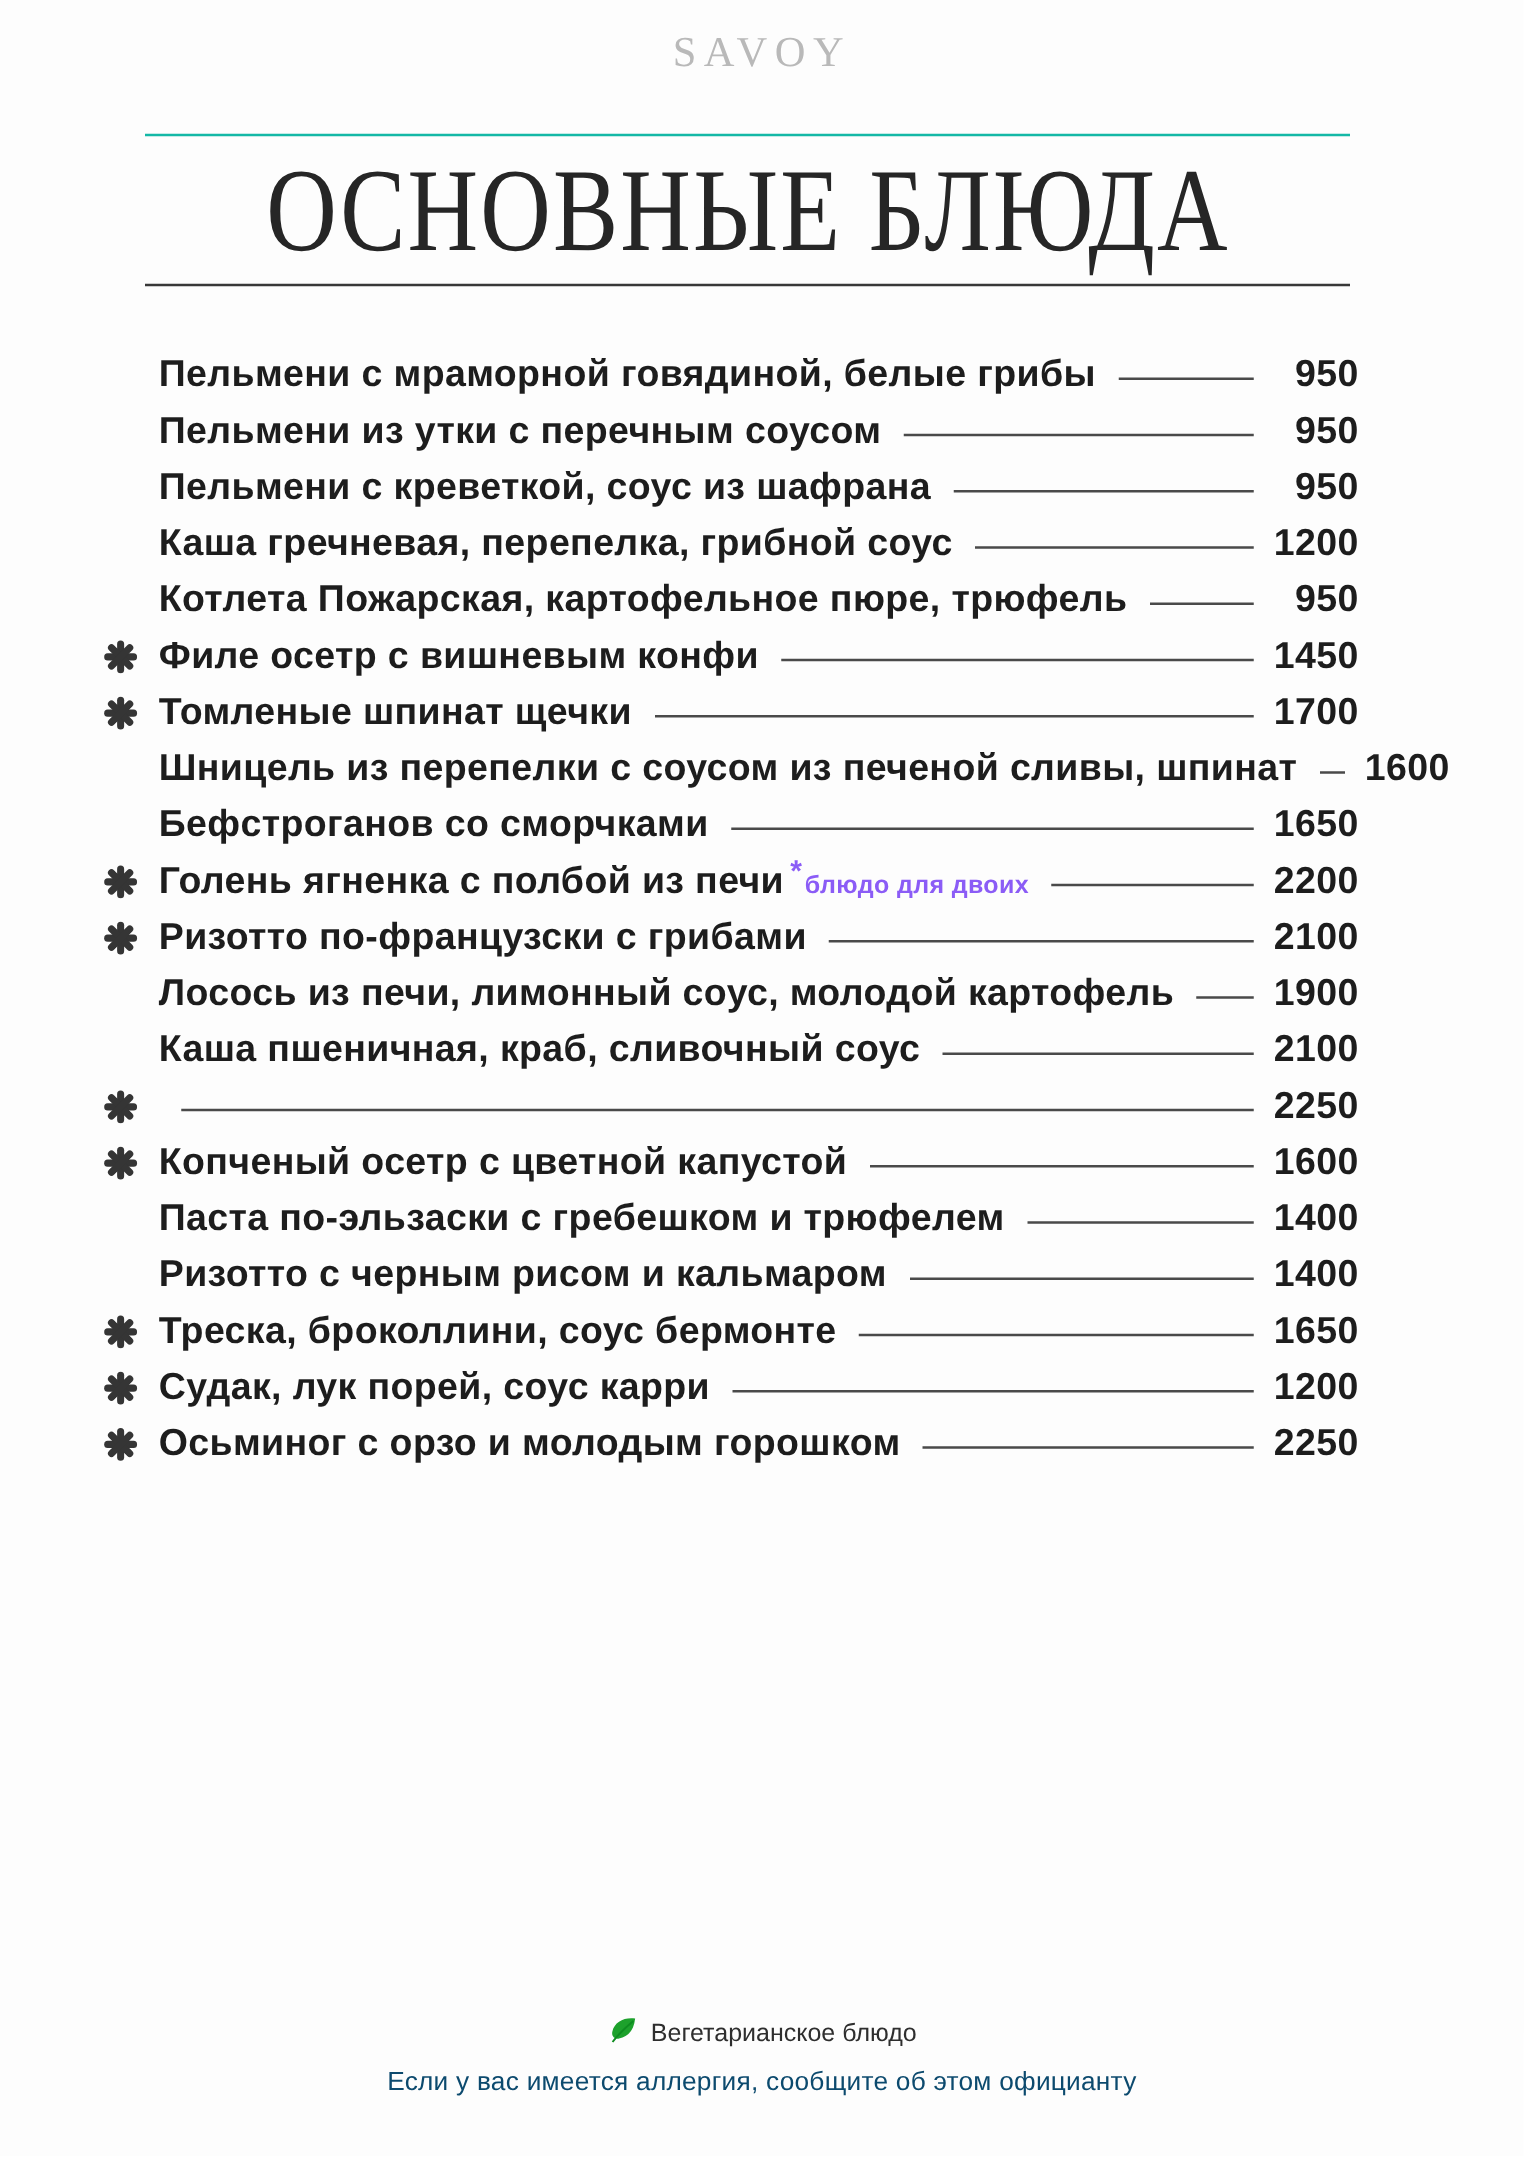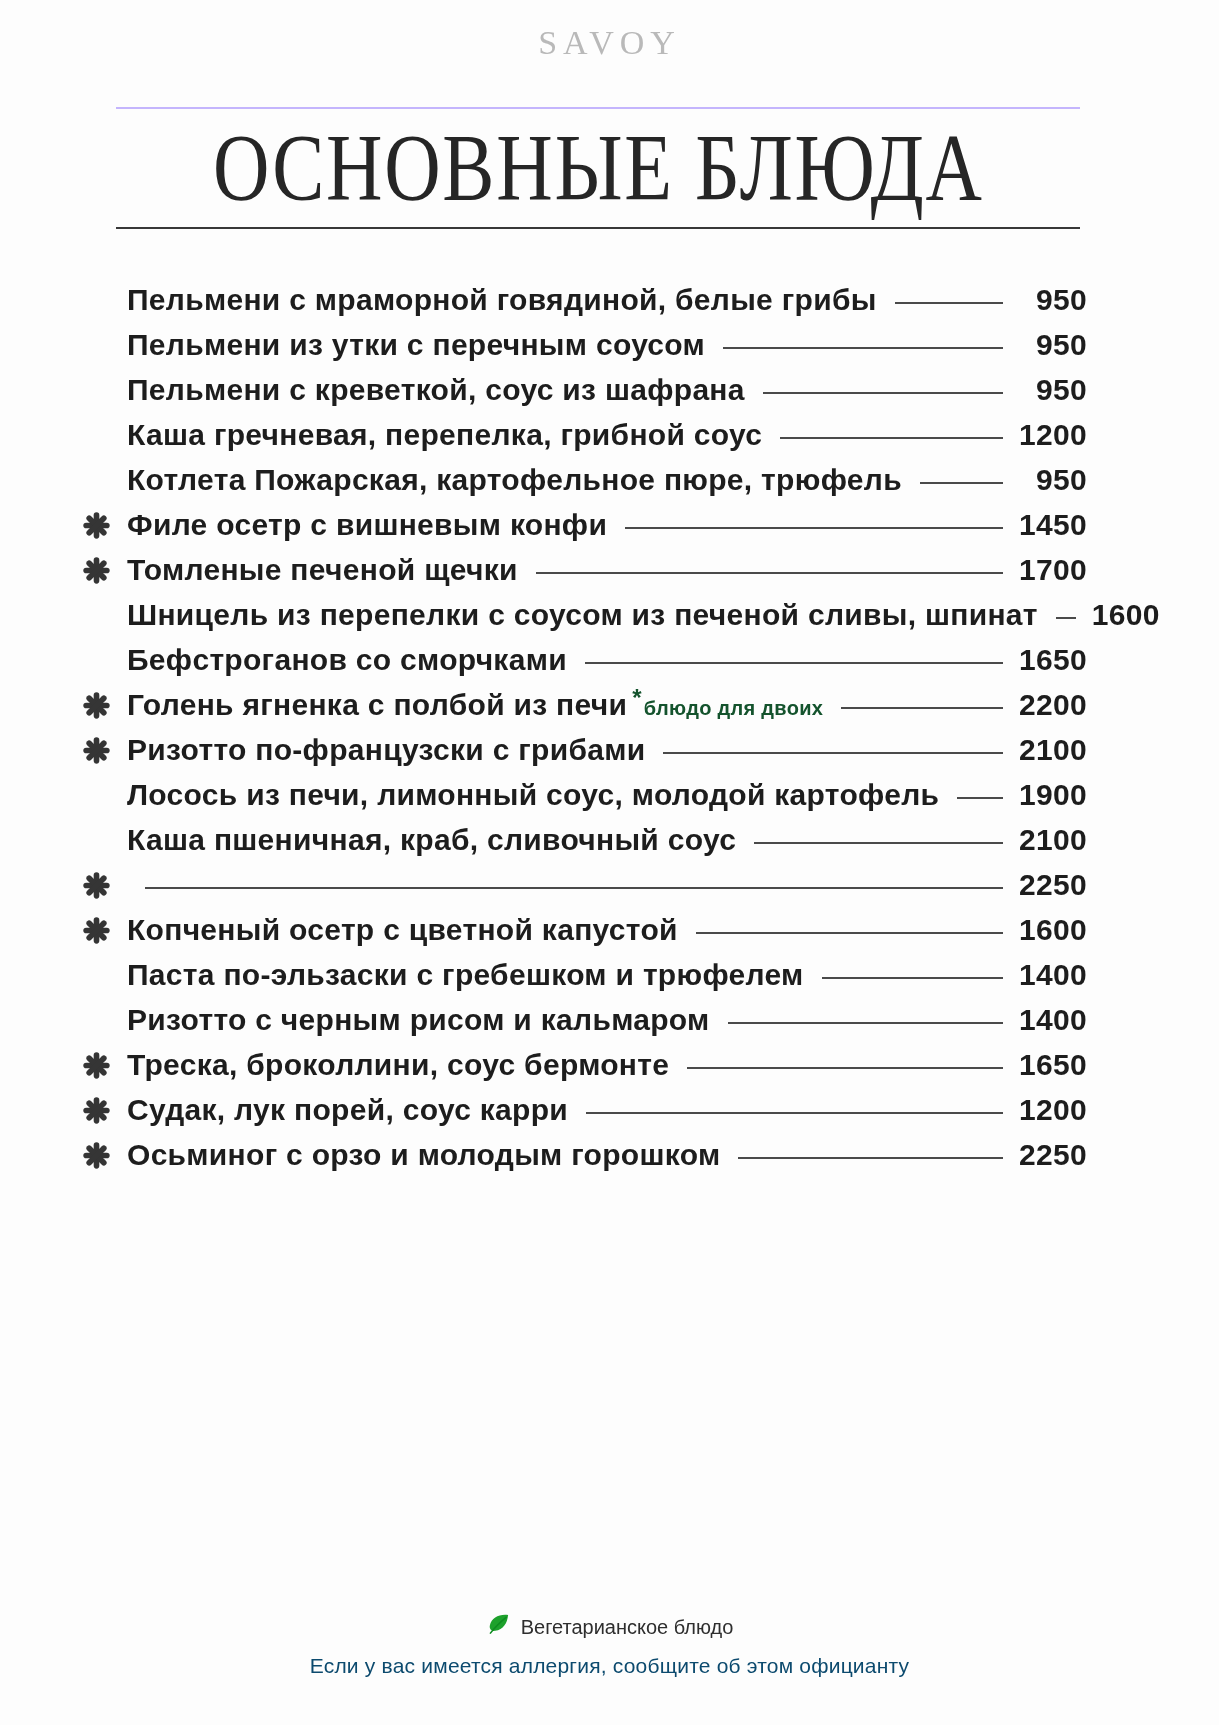--- a/index.html
+++ b/index.html
@@ -16,21 +16,21 @@
   .logo {
     position:absolute; top:24px; left:0; width:100%;
     text-align:center;
     font-family:"Liberation Serif", serif;
     font-size:34px; letter-spacing:6px;
     color:#b9b9b9;
   }
   .title-block {
     position:absolute; top:107px; left:116px; width:964px; height:122px;
     box-sizing:border-box;
-    border-top:2px solid #c4b5fd;
+    border-top:2px solid #14b8a6;
     border-bottom:2px solid #383838;
     display:flex; align-items:center; justify-content:center;
   }
   .section-title {
     margin:0;
     font-family:"Liberation Serif", serif;
     font-weight:normal;
     font-size:92px;
     letter-spacing:2px;
     color:#262626;
@@ -54,21 +54,21 @@
     font-weight:bold;
   }
   .chef-mark {
     position:absolute; left:-44px; bottom:9px;
     width:27px; height:27px;
     color:#353535;
   }
   .chef-mark svg { display:block; width:100%; height:100%; }
   .dish-name { white-space:nowrap; }
   .dish-note {
-    font-size:20px; color:#14532d;
+    font-size:20px; color:#8b5cf6;
     white-space:nowrap;
     margin-left:5px; margin-bottom:1px;
   }
   .dish-note .marker {
     font-size:24px; vertical-align:baseline;
     position:relative; top:-9px; margin-right:2px;
   }
   .leader {
     flex:1 1 auto;
     min-width:20px;
@@ -162,21 +162,21 @@
     <span class="chef-mark">
       <svg viewBox="0 0 24 24">
         <g stroke="currentColor" stroke-width="5" stroke-linecap="round">
           <line x1="12" y1="2.8" x2="12" y2="21.2"></line>
           <line x1="2.8" y1="12" x2="21.2" y2="12"></line>
           <line x1="5.5" y1="5.5" x2="18.5" y2="18.5"></line>
           <line x1="18.5" y1="5.5" x2="5.5" y2="18.5"></line>
         </g>
       </svg>
     </span>
-    <span class="dish-name">Томленые печеной щечки</span>
+    <span class="dish-name">Томленые шпинат щечки</span>
 
     <span class="leader"></span>
     <span class="price">1700</span>
   </div>
       <div class="menu-row">
 
     <span class="dish-name">Шницель из перепелки с соусом из печеной сливы, шпинат</span>
 
     <span class="leader"></span>
     <span class="price">1600</span>

